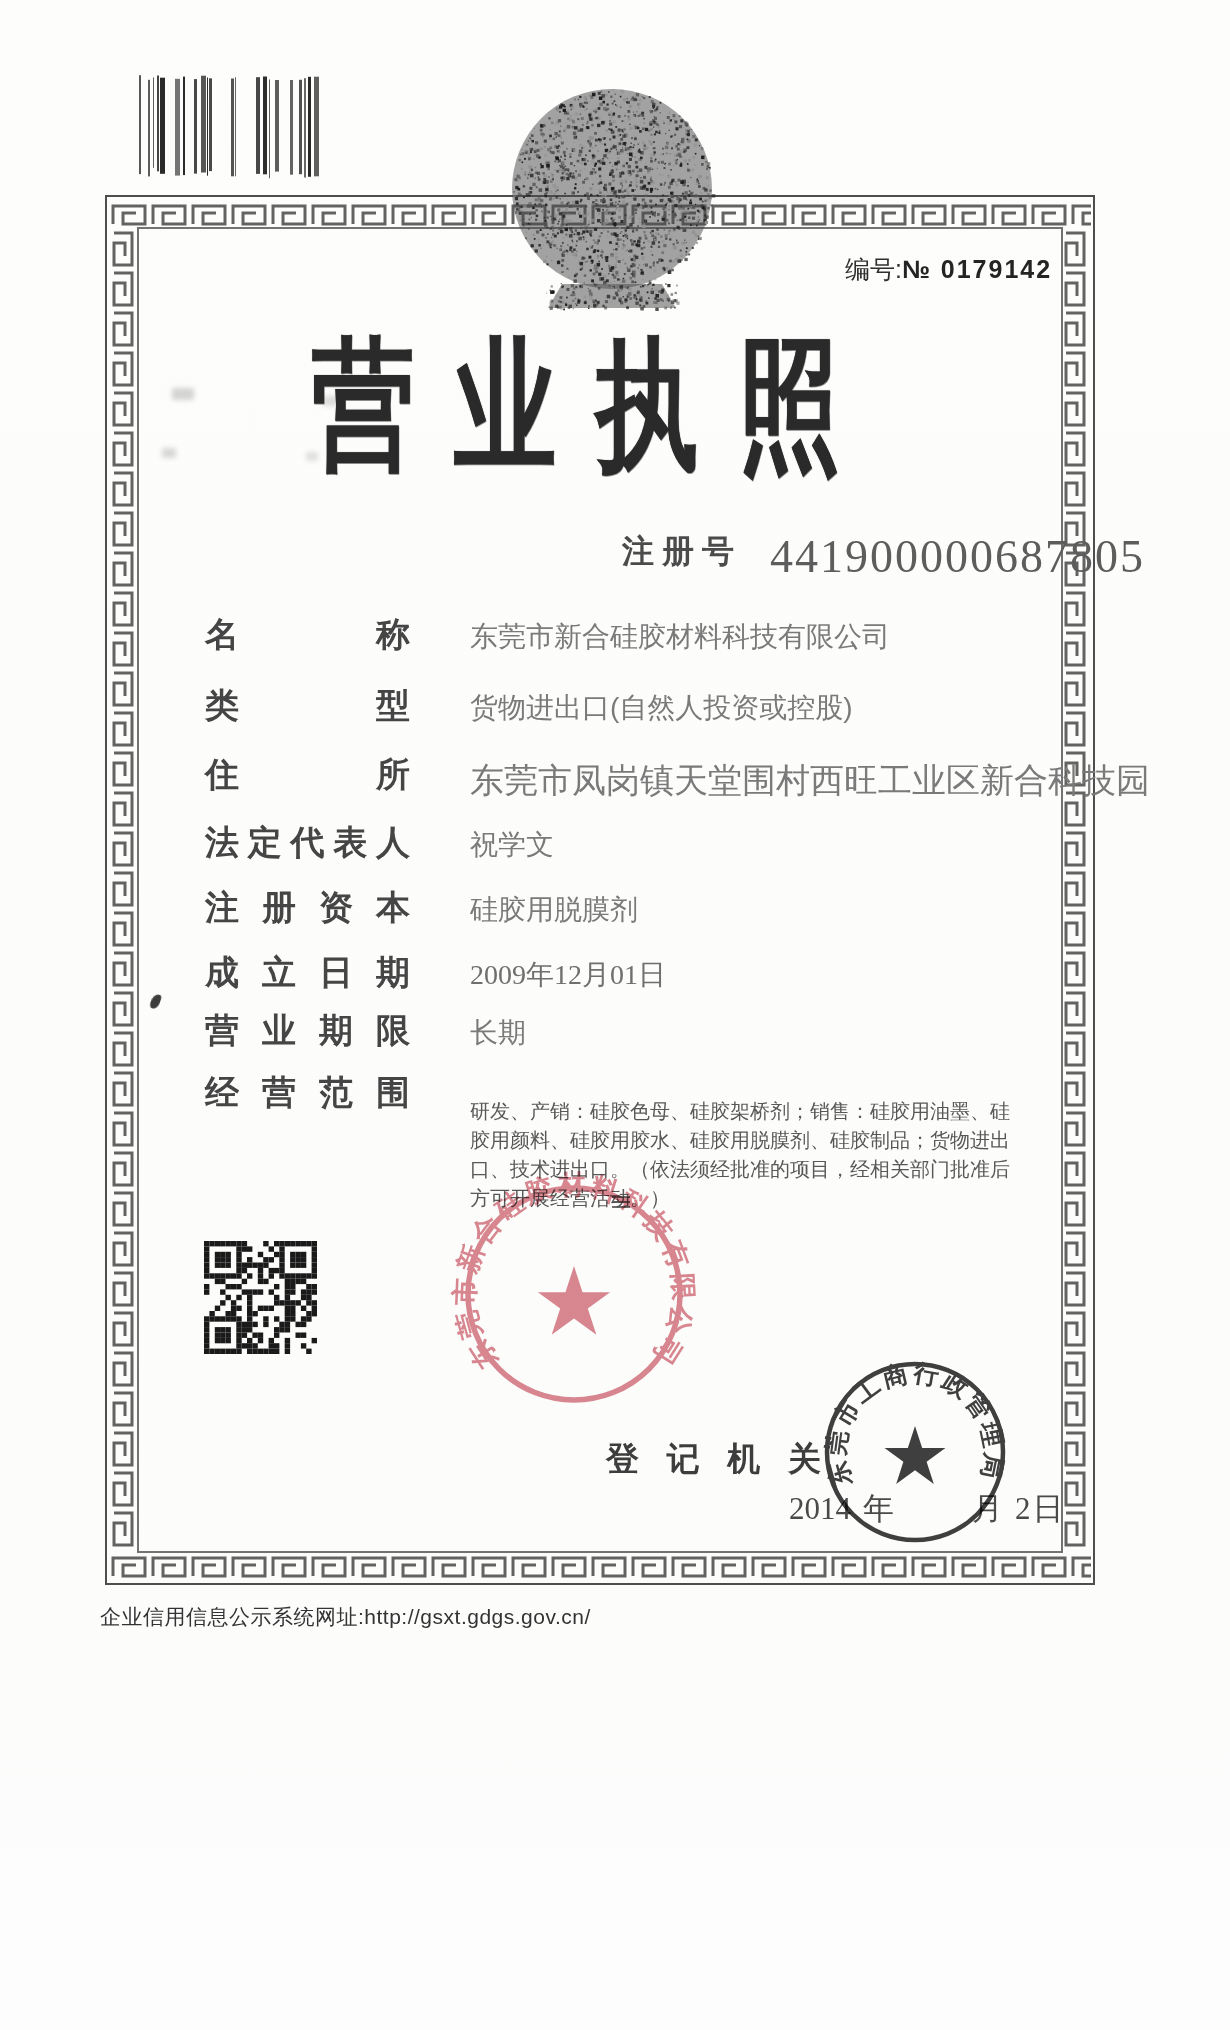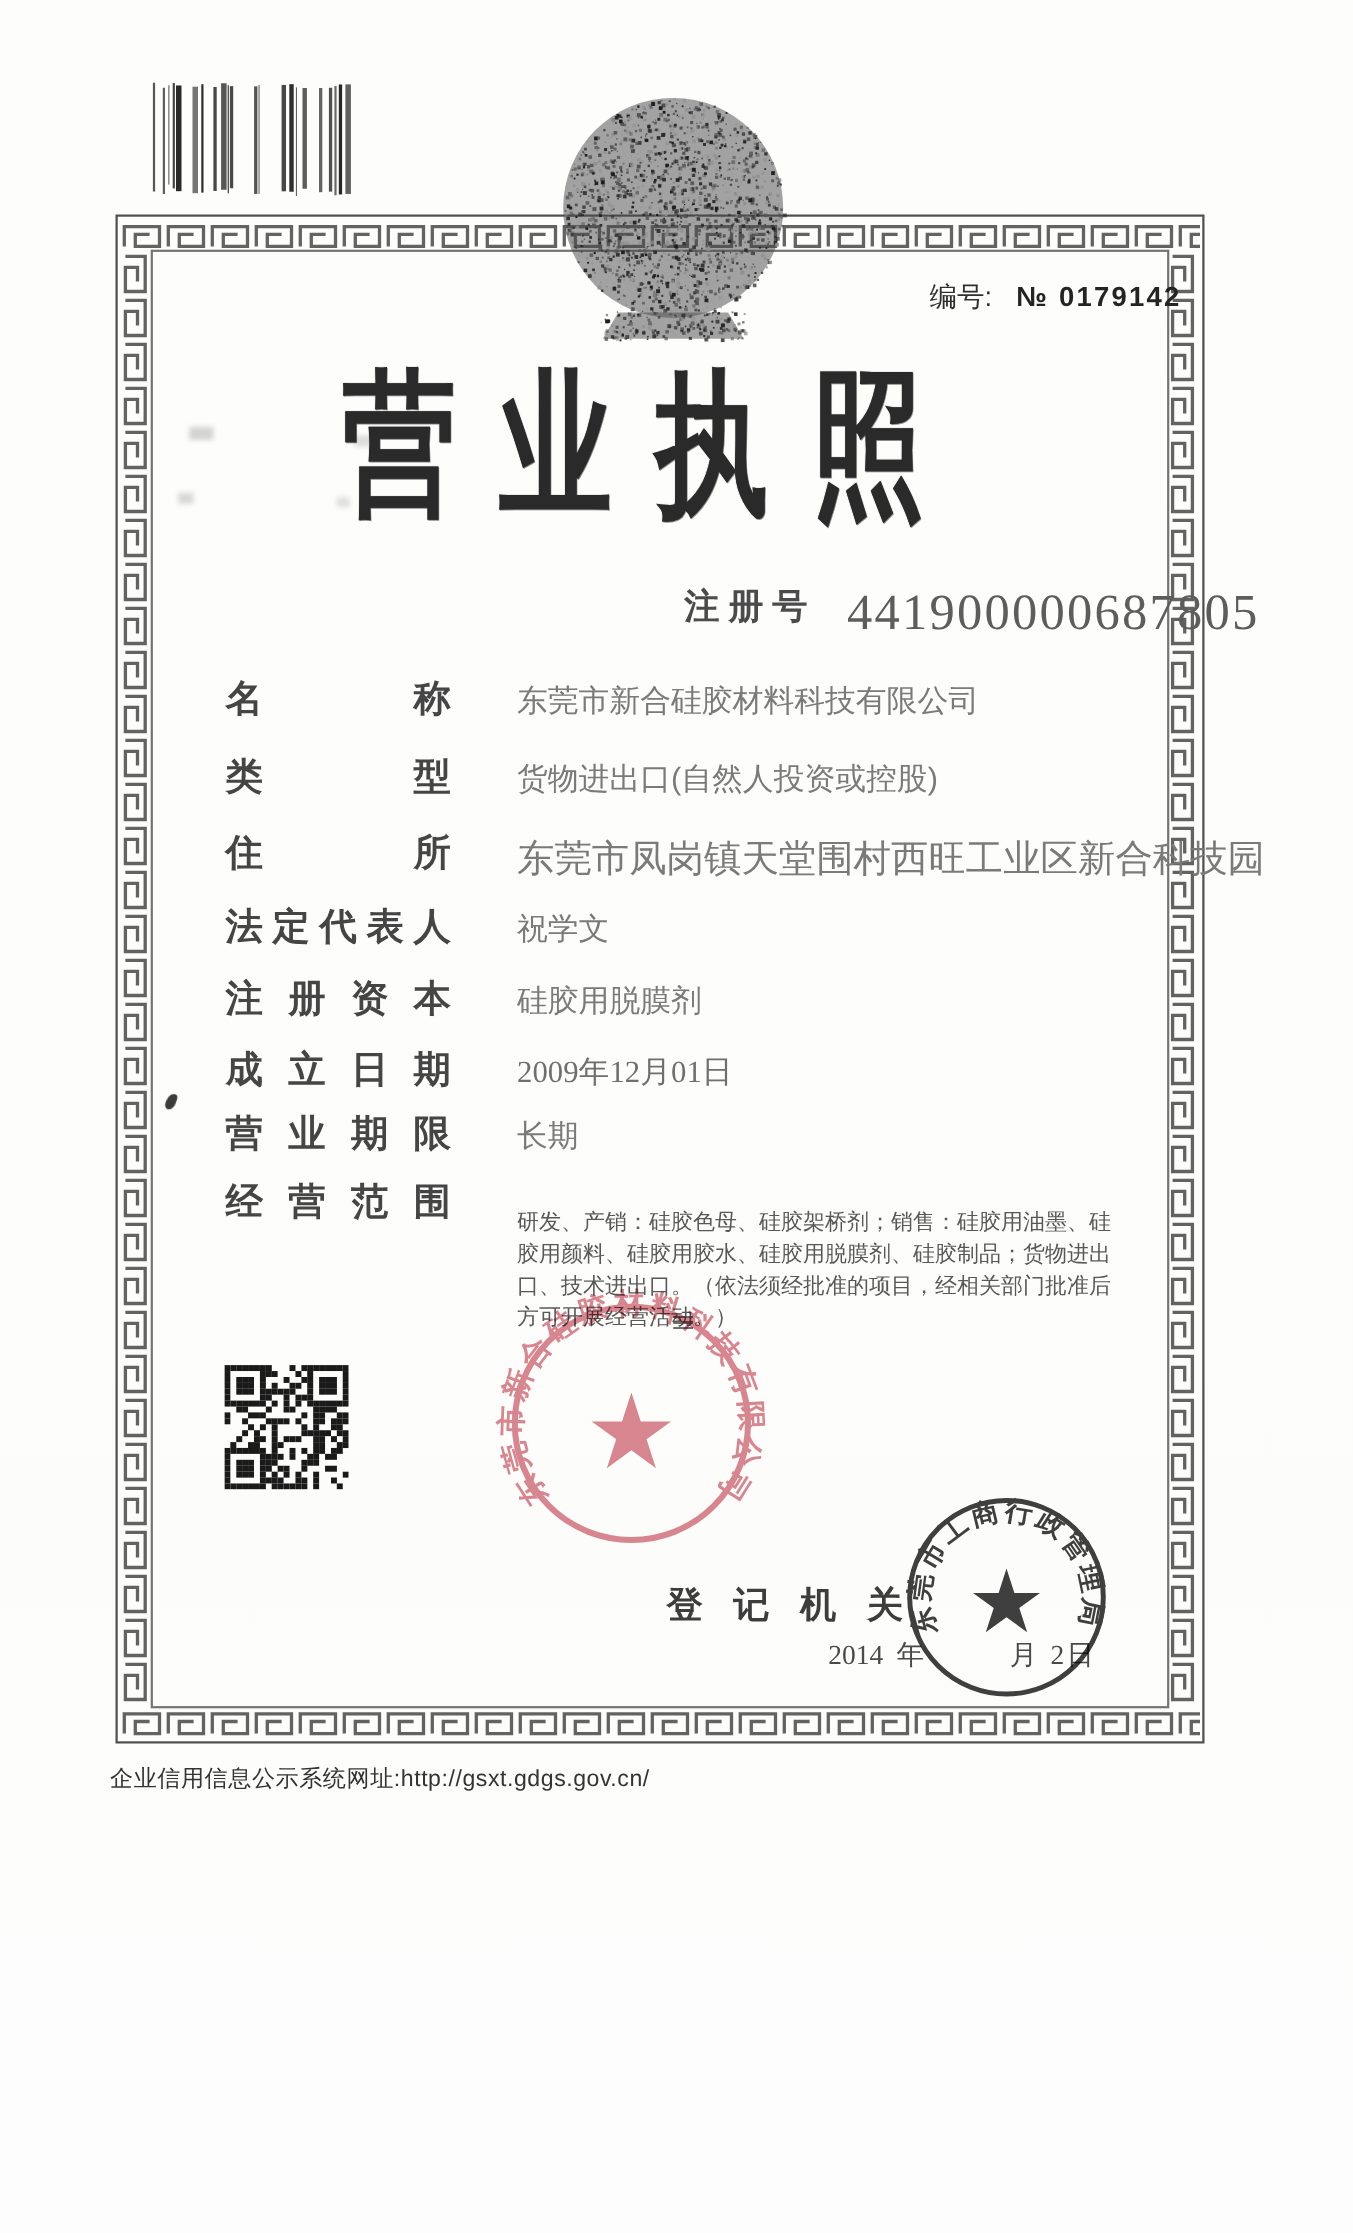--- a/index.html
+++ b/index.html
@@ -19,21 +19,21 @@
   .strip.h{ left:2px; right:2px; height:30px; flex-direction:row; }
   .strip.v{ top:32px; bottom:32px; width:30px; flex-direction:column; }
   #strip-top{ top:2px; } #strip-bottom{ bottom:2px; }
   #strip-left{ left:2px; } #strip-right{ right:2px; }
   .strip svg{ flex:0 0 auto; }
   
   #barcode{ position:absolute; left:137px; top:73px; z-index:2; }
   #emblem{ position:absolute; left:492px; top:86px; z-index:4; }
   
   .serial{ position:absolute; left:845px; top:253px; z-index:3; font-size:25px; color:#2f2f2f;
-           display:flex; gap:22px; align-items:baseline;}
+           display:flex; gap:0; align-items:baseline;}
   .serial .no{ font-family:Liberation Sans, sans-serif; font-weight:700; letter-spacing:2px; color:#242424;}
   
   .doc-title{ position:absolute; left:292px; top:330px; width:560px; z-index:3;
     display:flex; justify-content:space-between; }
   .doc-title span{ font-size:142px; line-height:1.06; font-weight:900; color:#2a2a2a;
     transform:scaleX(.72); text-shadow:0 0 1px #3d3d3d, 1px 1px 0 rgba(60,60,60,.55); }
   
   .regline{ position:absolute; left:622px; top:530px; z-index:3; }
   .regline .rlabel{ position:absolute; left:0; width:112px; display:flex; justify-content:space-between;
     font-size:32px; color:#4b4b4b; font-weight:600; }
@@ -43,21 +43,21 @@
   .row{ position:absolute; left:0; width:100%; z-index:3; }
   .flabel{ position:absolute; left:205px; width:205px; display:flex; justify-content:space-between;
     font-size:34px; color:#454545; font-weight:600; }
   .fvalue{ position:absolute; left:470px; top:6px; width:580px; font-size:28px; color:#7a7a7a; white-space:nowrap; }
   .fvalue.small{ font-size:34px; }
   .fvalue.serifnum{ font-family:"Liberation Serif", serif; color:#6f6f6f; }
   .fvalue.scope{ top:27px; width:545px; font-size:20px; line-height:29px; color:#585858; white-space:normal; }
   
   .registrar{ position:absolute; left:606px; top:1437px; z-index:3; width:215px; display:flex;
     justify-content:space-between; font-size:33px; color:#3d3d3d; font-weight:600; }
-  .dateline{ position:absolute; left:753px; top:1488px; z-index:3; font-size:25px; color:#4a4a4a;
+  .dateline{ position:absolute; left:789px; top:1488px; z-index:3; font-size:31px; color:#4a4a4a;
     font-family:"Liberation Serif", serif; display:flex; align-items:baseline; white-space:nowrap; }
   .dateline .g1{ margin-left:12px; } .dateline .g2{ margin-left:78px; }
   .dateline .g3{ margin-left:12px; } .dateline .g4{ margin-left:2px; }
   
   #company-seal{ position:absolute; left:434px; top:1154px; z-index:6; opacity:.85;
      mix-blend-mode:multiply; filter:blur(.3px); }
   #company-seal text{ font-weight:700; }
   #authority-stamp{ position:absolute; left:815px; top:1352px; z-index:6; opacity:.9;
      mix-blend-mode:multiply; filter:blur(.2px); }
   #authority-stamp text{ font-weight:700; }

